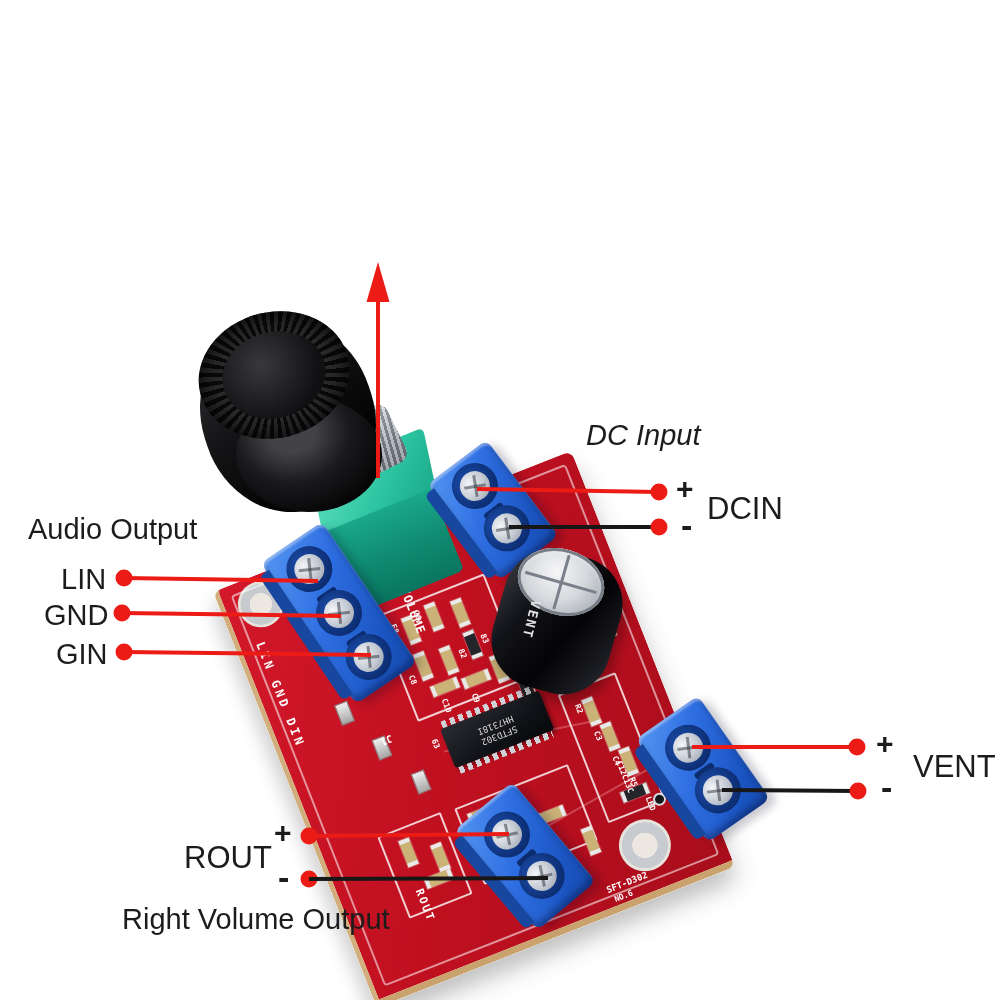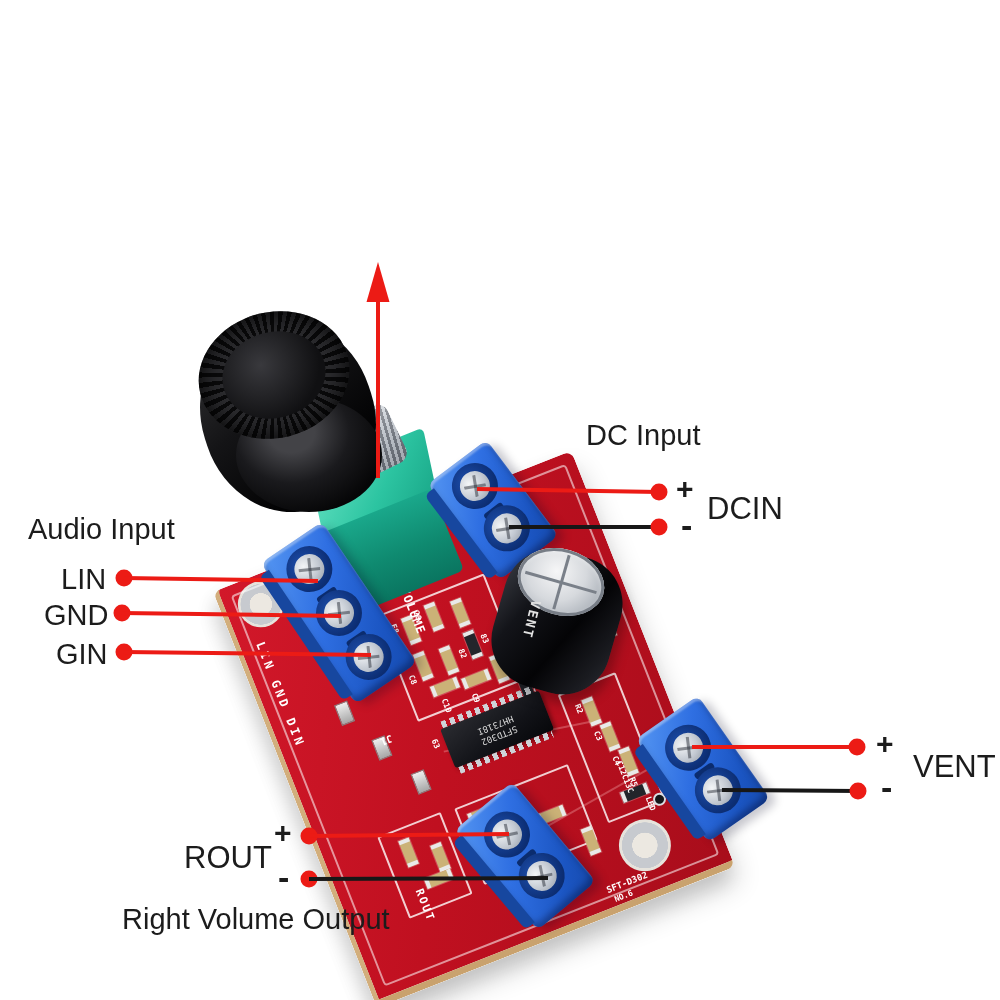--- a/index.html
+++ b/index.html
@@ -244,23 +244,23 @@
       <circle cx="858" cy="791" r="8.5" class="dotr"></circle>
     </g>
     <g>
       <circle cx="309" cy="836" r="8.5" class="dotr"></circle>
       <line x1="309" y1="836" x2="509" y2="834" class="red"></line>
       <circle cx="309" cy="879" r="8.5" class="dotr"></circle>
       <line x1="309" y1="879" x2="548" y2="878" class="blk"></line>
     </g>
   </svg>
 
-  <div class="lbl" style="left:586px;top:420px;">DC Input</div>
+  <div class="lbl" style="left:586px;top:420px;font-style:italic;">DC Input</div>
   <div class="lbl lbl-big" style="left:707px;top:492px;">DCIN</div>
-  <div class="lbl" style="left:28px;top:514px;">Audio Input</div>
+  <div class="lbl" style="left:28px;top:514px;">Audio Output</div>
   <div class="lbl" style="left:61px;top:564px;">LIN</div>
   <div class="lbl" style="left:44px;top:600px;">GND</div>
   <div class="lbl" style="left:56px;top:639px;">GIN</div>
   <div class="lbl lbl-big" style="left:913px;top:750px;">VENT</div>
   <div class="lbl lbl-big" style="left:184px;top:841px;">ROUT</div>
   <div class="lbl" style="left:122px;top:904px;">Right Volume Output</div>
 
   <div class="sign" style="left:676px;top:474px;">+</div>
   <div class="sign" style="left:681px;top:508px;font-size:34px;">-</div>
   <div class="sign" style="left:876px;top:729px;">+</div>

